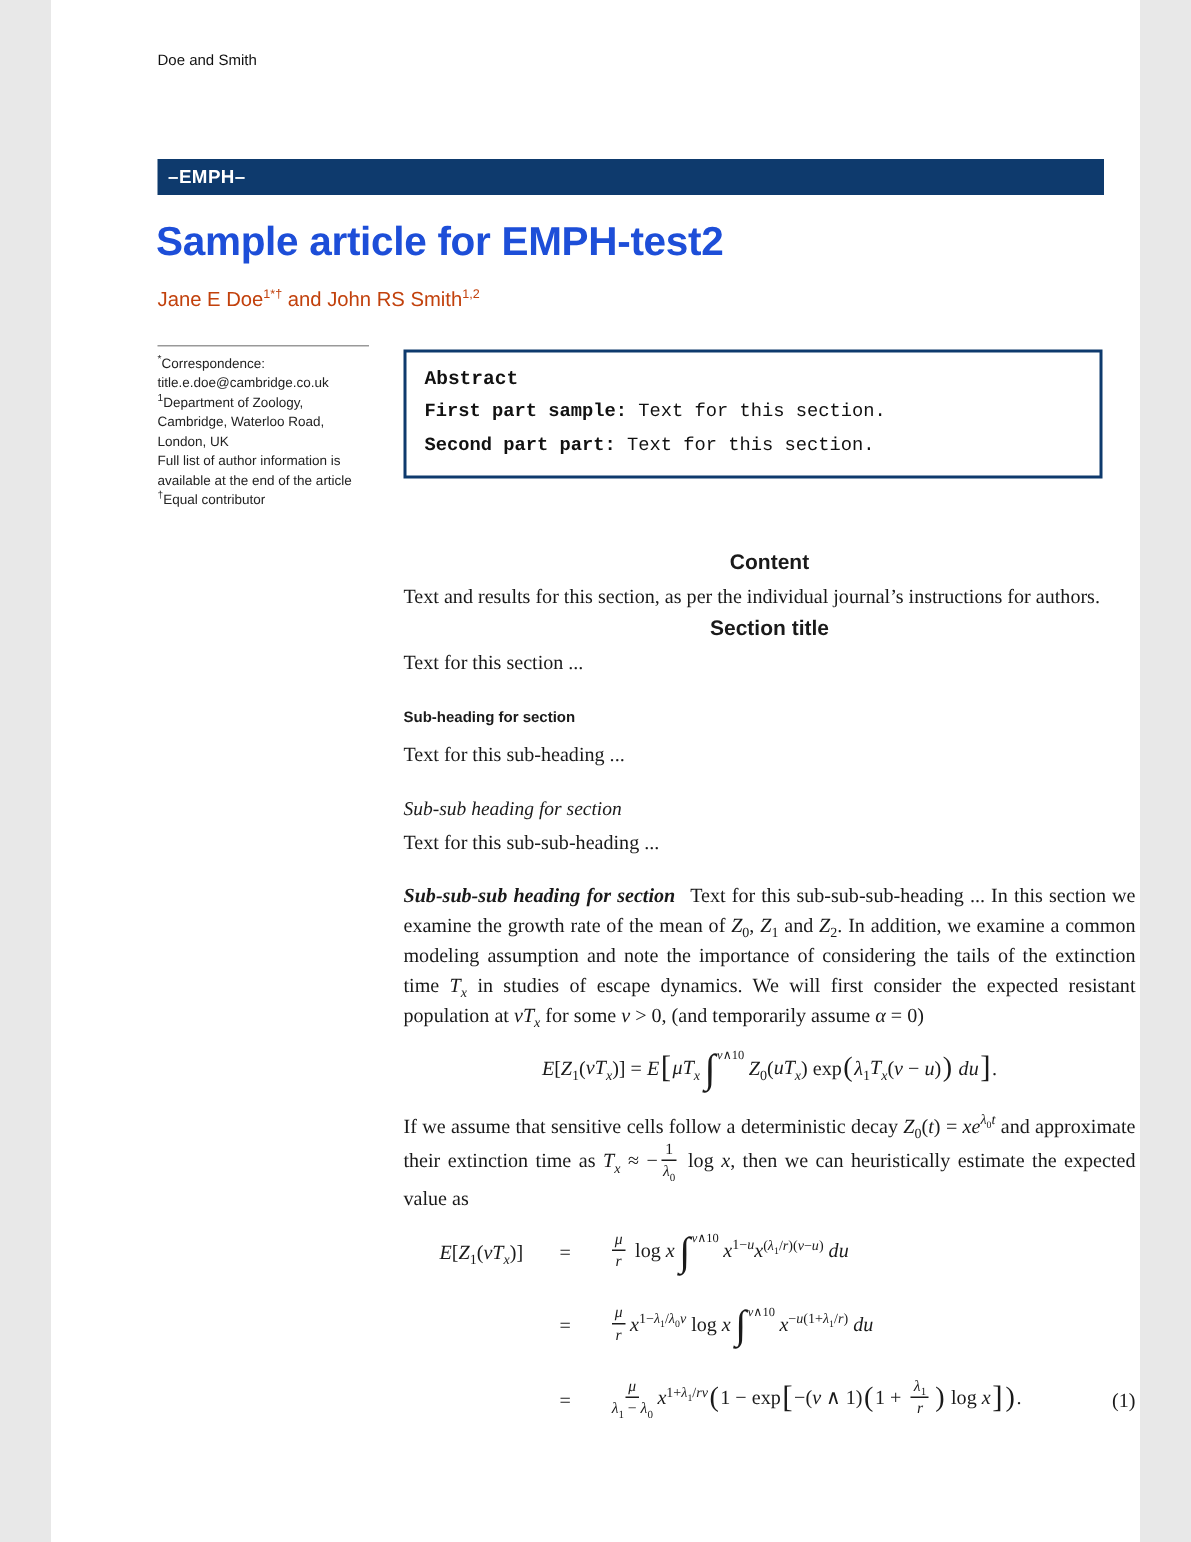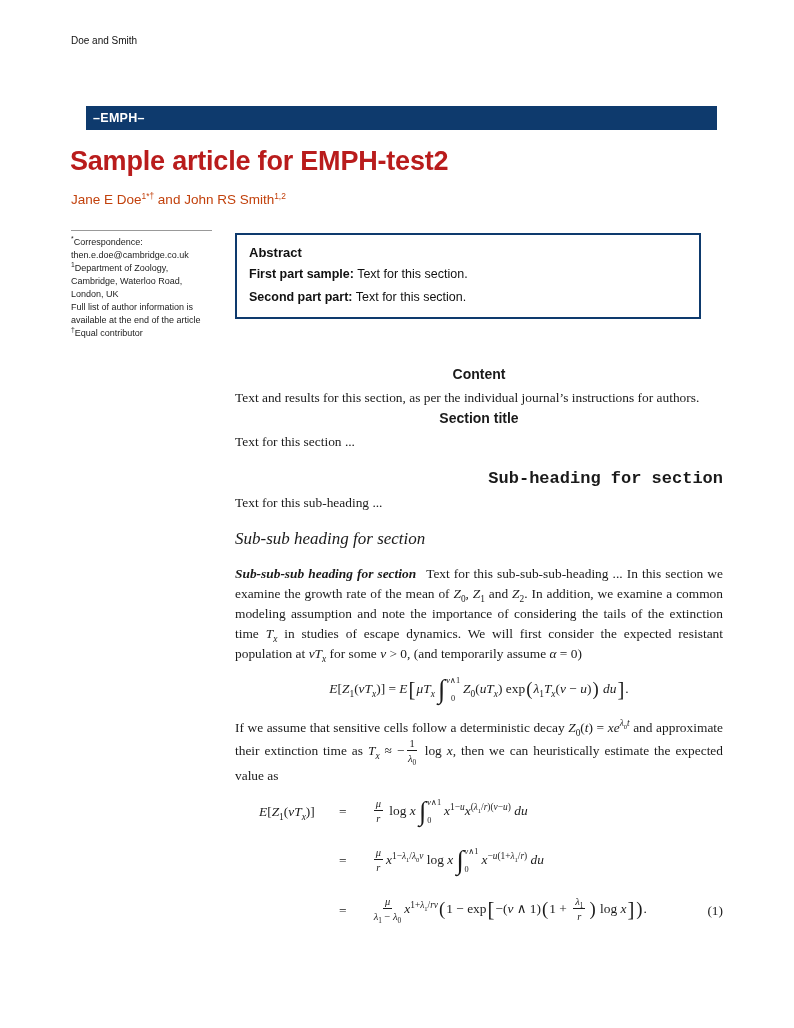--- a/index.html
+++ b/index.html
@@ -1,72 +1,72 @@
 <!DOCTYPE html>
 <html><head>
 <meta charset="utf-8">
 <style>
   html,body{margin:0;padding:0;background:#e8e8e8;}
   .page{
-    width:794px;height:1028px;position:relative;background:#ffffff;
+    width:726px;height:1028px;position:relative;background:#ffffff;
     font-family:"Liberation Serif",serif;color:#1a1a1a;overflow:hidden;
     margin:0 auto;box-sizing:border-box;
   }
   .running-head{
     position:absolute;left:71px;top:35px;
     font-family:"Liberation Sans",sans-serif;font-size:10px;color:#111;
   }
   .banner{
-    position:absolute;left:86px;top:106px;width:631px;height:24px;
+    position:absolute;left:71px;top:106px;width:631px;height:24px;
     background:#0e3a6d;display:flex;align-items:center;
   }
   .banner-label{
     color:#fff;font-family:"Liberation Sans",sans-serif;font-weight:bold;
     font-size:12.5px;padding-left:7px;letter-spacing:.3px;
   }
   .article-title{
     position:absolute;left:70px;top:146px;margin:0;
     font-family:"Liberation Sans",sans-serif;font-weight:bold;font-size:27px;
-    letter-spacing:-0.2px;color:#b91c1c;
+    letter-spacing:-0.2px;color:#1d4ed8;
   }
   .authors{
     position:absolute;left:71px;top:192px;
     font-family:"Liberation Sans",sans-serif;font-size:13.5px;color:#c2410c;
   }
   .authors sup{font-size:62%;}
   .margin-col{
     position:absolute;left:71px;top:230px;width:141px;
     border-top:1px solid #999;padding-top:5px;
     font-family:"Liberation Sans",sans-serif;font-size:9px;line-height:13px;color:#222;
   }
   .margin-col sup{font-size:75%;}
   .abstract{
     position:absolute;left:235px;top:233px;width:466px;box-sizing:border-box;
     border:2px solid #be185d;padding:8px 12px 11px;
-    font-family:Liberation Sans, sans-serif;font-size:12.5px;color:#111;
+    font-family:Liberation Mono, monospace;font-size:12.5px;color:#111;
   }
   .abstract-heading{font-weight:bold;font-size:13px;margin:2px 0 6px;}
   .abstract-item{margin-top:6px;line-height:1.35;}
   .abstract-label{font-weight:bold;}
   .main{
     position:absolute;left:235px;top:364px;width:488px;
     font-size:13.4px;line-height:20px;text-align:justify;color:#1a1a1a;
   }
   .main p{margin:0;}
   .hd1{
     font-family:"Liberation Sans",sans-serif;font-weight:bold;font-size:14px;
     margin:0 0 4px;text-align:center;
   }
   .hd1.space{margin-top:0;}
   .hd2{
-    font-family:Liberation Mono, monospace;font-weight:bold;font-size:17px;
-    margin:17px 0 4px;text-align:right;
+    font-family:Liberation Sans, sans-serif;font-weight:bold;font-size:10px;
+    margin:17px 0 4px;text-align:left;
   }
   .hd3{
-    font-style:italic;font-size:17px;margin:16px 0 3px;text-align:left;font-weight:normal;
+    font-style:italic;font-size:13px;margin:16px 0 3px;text-align:left;font-weight:normal;
   }
   .runin-par{margin-top:15px !important;}
   .runin{font-weight:bold;font-style:italic;margin-right:10px;}
   
   sup{font-size:70%;line-height:0;}
   sub{font-size:70%;line-height:0;}
   .eq-display{margin:13px 0 14px;text-align:center;line-height:1;white-space:nowrap;}
   .eq-array{
     display:grid;grid-template-columns:max-content 14px 1fr;column-gap:7px;
     row-gap:13px;align-items:center;margin:12px 0 0 24px;text-align:left;line-height:1;gap:21px;
@@ -78,21 +78,21 @@
   .eq-no{margin-left:auto;padding-left:8px;}
   .fr{
     display:inline-flex;flex-direction:column;align-items:center;vertical-align:middle;
     font-size:0.78em;line-height:1.25;margin:0 3px;position:relative;top:-1px;
   }
   .fr .fn{border-bottom:1px solid #1a1a1a;padding:0 2px;}
   .fr .fd{padding-top:1px;}
   .ii{display:inline-flex;align-items:stretch;vertical-align:middle;margin:0 3px 0 3px;}
   .ii .sym{font-size:2em;line-height:1;align-self:center;position:relative;top:-1px;}
   .ii .lims{
-    display:inline-flex;flex-direction:column;justify-content:space-between;
+    display:inline-flex;flex-direction:row;justify-content:space-between;
     font-size:0.62em;line-height:1;padding-left:1px;
   }
   .bb{font-size:1.55em;vertical-align:middle;line-height:1;display:inline-block;position:relative;top:-1px;margin:0 1px;}
   .bp{font-size:1.4em;vertical-align:middle;line-height:1;display:inline-block;position:relative;top:-1px;margin:0 1px;}
 </style>
 </head>
 <body>
 
 <div class="page">
 
@@ -101,21 +101,21 @@
   <div class="banner" style="background: rgb(14, 58, 109);">
     <span class="banner-label">–EMPH–</span>
   </div>
 
   <h1 class="article-title">Sample article for EMPH-test2</h1>
 
   <div class="authors">Jane E Doe<sup>1*†</sup> and John RS Smith<sup>1,2</sup></div>
 
   <div class="margin-col">
     <div><sup>*</sup>Correspondence:</div>
-    <div>then.e.doe@cambridge.co.uk</div>
+    <div>title.e.doe@cambridge.co.uk</div>
     <div><sup>1</sup>Department of Zoology,</div>
     <div>Cambridge, Waterloo Road,</div>
     <div>London, UK</div>
     <div>Full list of author information is</div>
     <div>available at the end of the article</div>
     <div><sup>†</sup>Equal contributor</div>
   </div>
 
   <div class="abstract" style="border-color: rgb(14, 58, 109);">
     <div class="abstract-heading">Abstract</div>
@@ -132,20 +132,21 @@
     <div class="hd1">Content</div>
     <p>Text and results for this section, as per the individual journal’s instructions for authors.</p>
 
     <div class="hd1 space">Section title</div>
     <p>Text for this section ...</p>
 
     <div class="hd2">Sub-heading for section</div>
     <p>Text for this sub-heading ...</p>
 
     <div class="hd3">Sub-sub heading for section</div>
+    <p>Text for this sub-sub-heading ...</p>
 
     <p class="runin-par">
       <span class="runin">Sub-sub-sub heading for section</span><span>Text for this sub-sub-sub-heading ... In this section we examine the growth rate of the mean of <i>Z</i><sub>0</sub>, <i>Z</i><sub>1</sub> and <i>Z</i><sub>2</sub>. In addition, we examine a common modeling assumption and note the importance of considering the tails of the extinction time <i>T<sub>x</sub></i> in studies of escape dynamics. We will first consider the expected resistant population at <i>vT<sub>x</sub></i> for some <i>v</i> &gt; 0, (and temporarily assume <i>α</i> = 0)</span>
     </p>
 
     <div class="eq-display"><i>E</i>[<i>Z</i><sub>1</sub>(<i>vT<sub>x</sub></i>)] = <i>E</i><span class="bb">[</span><i>μT<sub>x</sub></i><span class="ii">
           <span class="sym">∫</span>
           <span class="lims">
             <span class="u"><i>v</i>∧1</span>
             <span class="lo">0</span>

